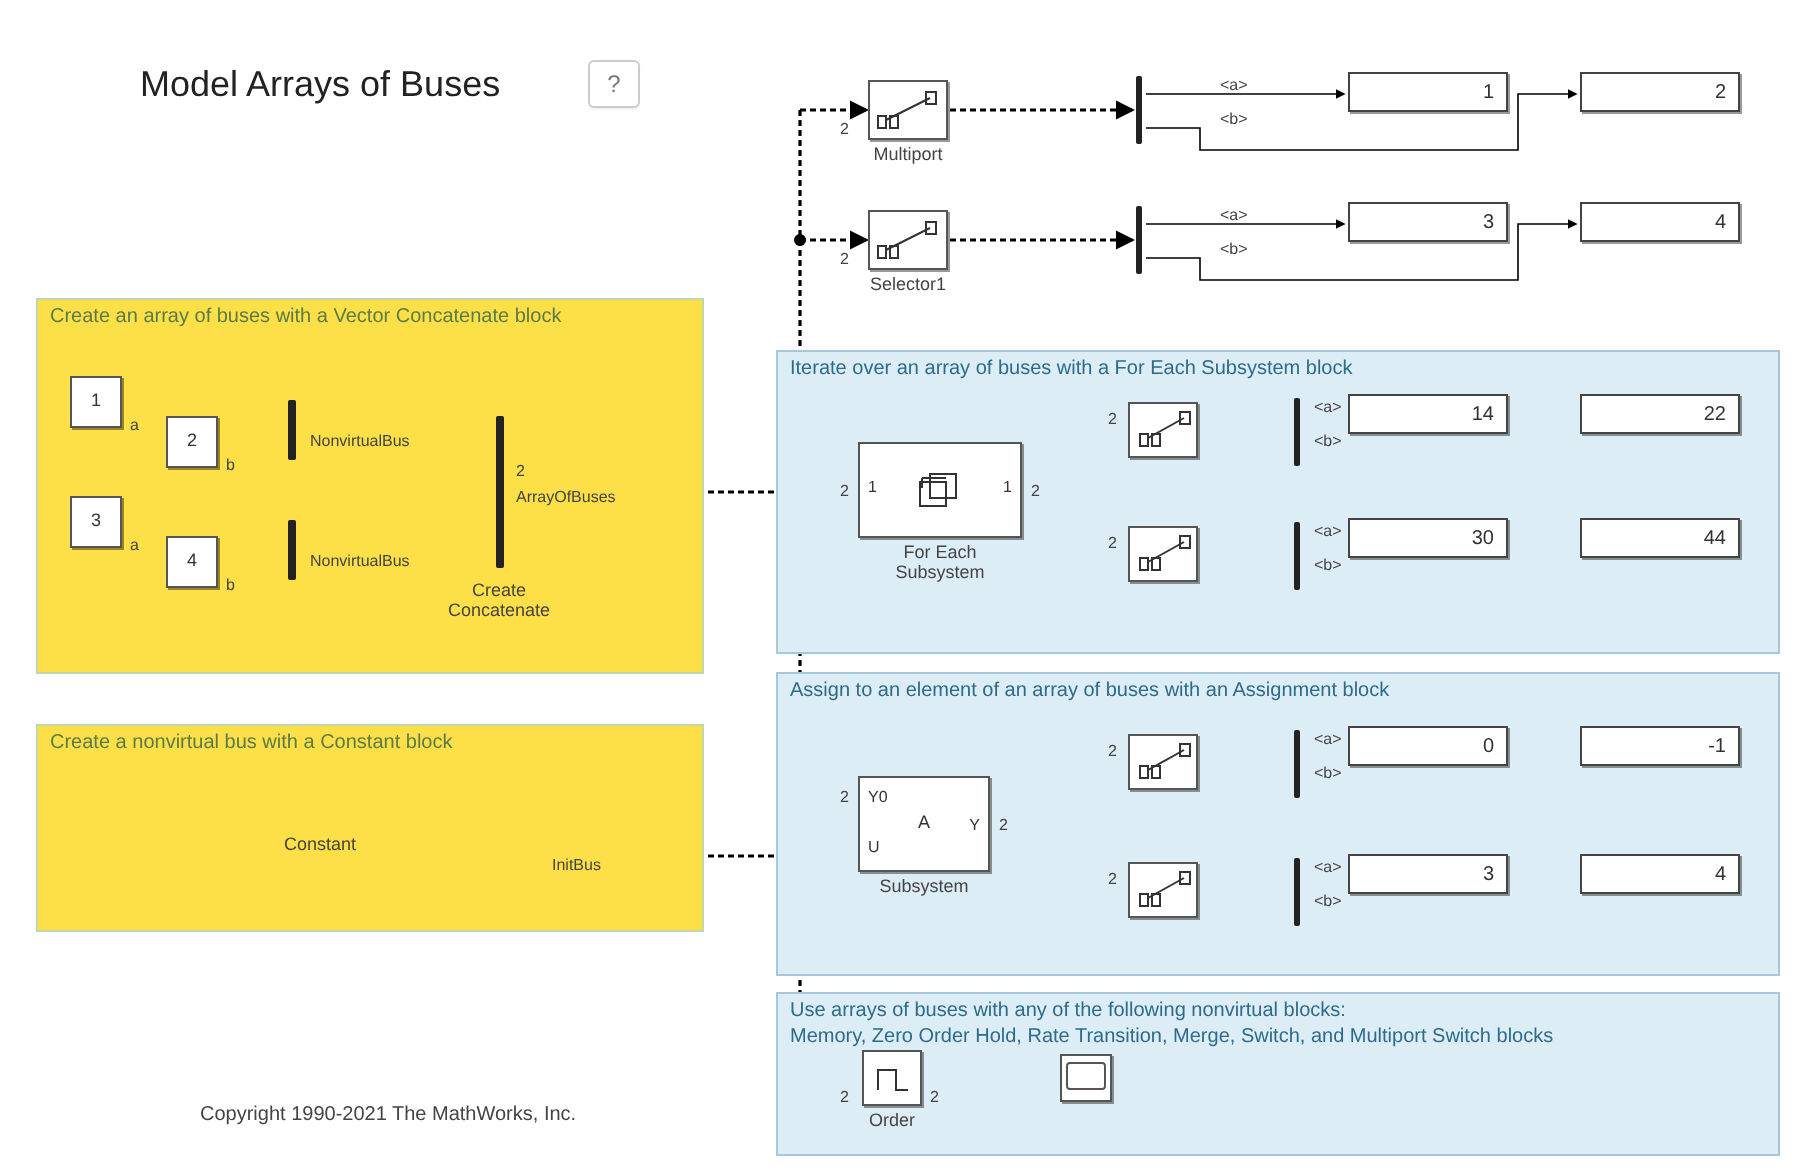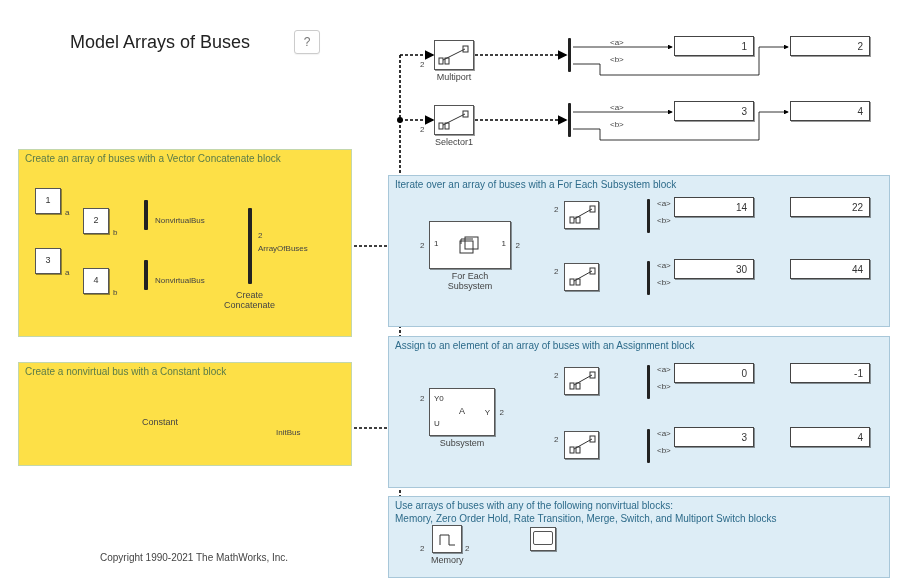--- a/index.html
+++ b/index.html
@@ -374,21 +374,21 @@
   <div class="region blue" style="left:388px;top:496px;width:500px;height:80px;">
     <div class="region-title" style="white-space:pre-line;">Use arrays of buses with any of the following nonvirtual blocks:
 Memory, Zero Order Hold, Rate Transition, Merge, Switch, and Multiport Switch blocks</div>
   </div>
   <div class="block" style="left:431px;top:525px;">
     <div class="box shadow" style="width:30px;height:28px;">
       <svg class="icon" width="20" height="18">
           <polyline points="3,15 3,5 12,5 12,15 18,15"></polyline>
         </svg>
     </div>
-    <div class="label">Memory</div>
+    <div class="label">Order</div>
   </div>
   <span class="port-num" style="left:420px;top:544px;">2</span>
   <span class="port-num" style="left:465px;top:544px;">2</span>
 
   <div class="block" style="left:530px;top:527px;">
     <div class="box shadow" style="width:26px;height:24px;padding:0;">
       <div style="width:18px;height:12px;border:1px solid #555;border-radius:2px;margin-top:-3px;"></div>
     </div>
   </div>
 

